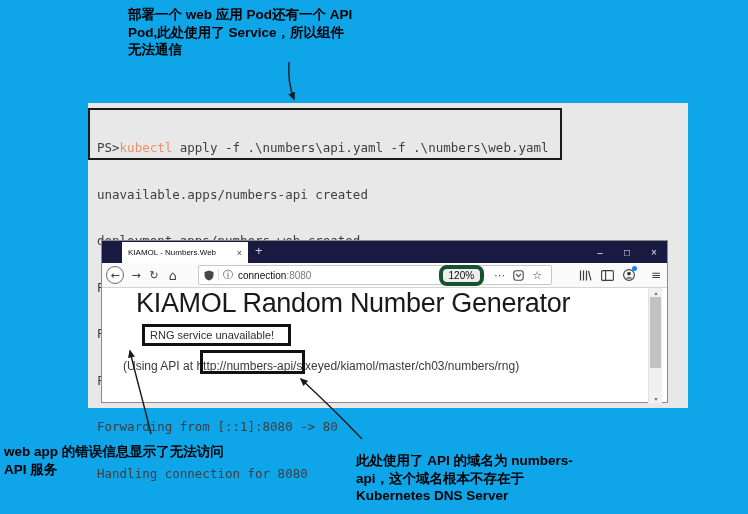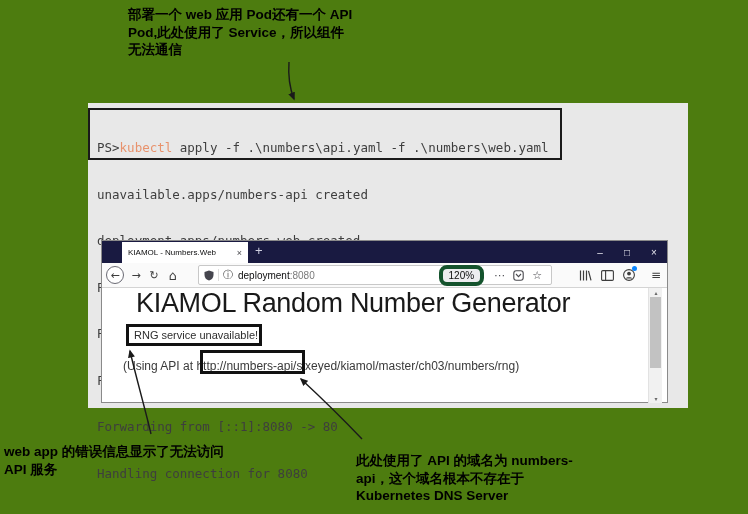--- a/index.html
+++ b/index.html
@@ -1,19 +1,19 @@
 <!DOCTYPE html>
 <html><head>
 <meta charset="utf-8">
 <style>
   * { margin:0; padding:0; box-sizing:border-box; }
   html,body { width:748px; height:514px; background:#fff; overflow:hidden;
               font-family:"Liberation Sans", sans-serif; }
   .abs { position:absolute; }
-  #stage { position:relative; width:748px; height:514px; background:#4d7c0f; }
+  #stage { position:relative; width:748px; height:514px; background:#0ea5e9; }
 
   
   .callout { font-weight:bold; font-size:13.5px; line-height:17.5px; color:#000; }
   #callout-top    { left:128px; top:6px;  width:310px; }
   #callout-bl     { left:4px;   top:443px; width:300px; }
   #callout-br     { left:356px; top:452px; width:360px; }
 
   
   #terminal { left:88px; top:103px; width:600px; height:305px; background:#e8e8e8; }
   #term-text { position:absolute; left:9px; top:6px;
@@ -62,21 +62,21 @@
   #btn-library { left:474px; width:18px; }
   #btn-sidebar { left:496px; width:18px; }
   #btn-account { left:518px; width:18px; }
   #acct-dot { position:absolute; right:1px; top:3px; width:5px; height:5px; border-radius:50%; }
   #btn-menu { left:545px; width:18px; font-size:12px; }
 
   #content { position:absolute; left:0; top:47px; width:565px; height:114px; background:#fff;
              overflow:hidden;text-decoration:underline; }
   #page-title { position:absolute; left:34px; top:0px; font-size:27px; color:#191919;
                 letter-spacing:-0.3px; white-space:nowrap; }
-  #rng-box { position:absolute; left:24px; top:36px; width:136px; height:22px;
+  #rng-box { position:absolute; left:40px; top:36px; width:149px; height:22px;
              border:3px solid #111; display:flex; align-items:center; padding-left:5px; }
   #rng-msg { font-size:11px; color:#2e2e2e; white-space:nowrap; }
   #api-line { position:absolute; left:21px; top:71px; font-size:12px; color:#3a3a3a;
               white-space:nowrap; }
   #api-box { position:absolute; left:98px; top:62px; width:105px; height:24px;
              border:3px solid #111; pointer-events:none; }
 
   #scrollbar { position:absolute; left:546px; top:47px; width:14px; height:115px;
                background:#f1f1f1; border-left:1px solid #e2e2e2; }
   .sb-arrow { position:absolute; left:0; width:14px; text-align:center; font-size:6px;
@@ -143,21 +143,21 @@
       <div id="btn-home" class="navico">
           <span>⌂</span>
         </div>
 
       <div id="urlbar">
         <svg width="10" height="11" viewBox="0 0 10 11">
           <path d="M5 0.5 L9.5 2 V5 C9.5 8 7.4 10 5 10.5 C2.6 10 0.5 8 0.5 5 V2 Z" fill="#45454e"></path>
         </svg>
         <span class="u-div"></span>
         <span id="info-ico">ⓘ</span>
-        <span id="url-text"><span id="url-host">deployment</span><span id="url-port">:8080</span></span>
+        <span id="url-text"><span id="url-host">connection</span><span id="url-port">:8080</span></span>
         <span id="zoom-pill">120%</span>
         <span class="u-ico">⋯</span>
         <svg class="u-ico" width="11" height="11" viewBox="0 0 11 11">
           <rect x="0.8" y="0.8" width="9.4" height="9.4" rx="2.4" fill="none" stroke="#4a4a4f" stroke-width="1.1"></rect>
           <path d="M3 4 L5.5 6.6 L8 4" fill="none" stroke="#4a4a4f" stroke-width="1.1"></path>
         </svg>
         <span class="u-ico">☆</span>
       </div>
 
       <div id="btn-library" class="navico">

